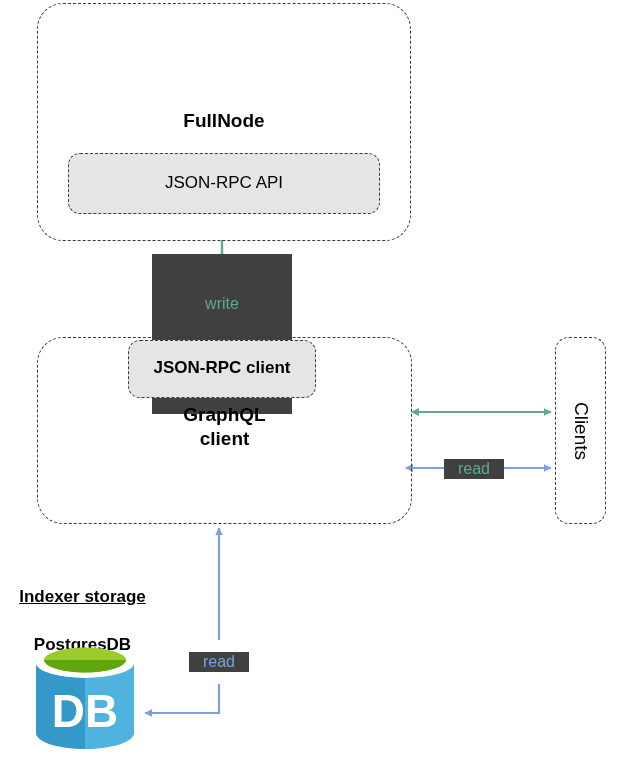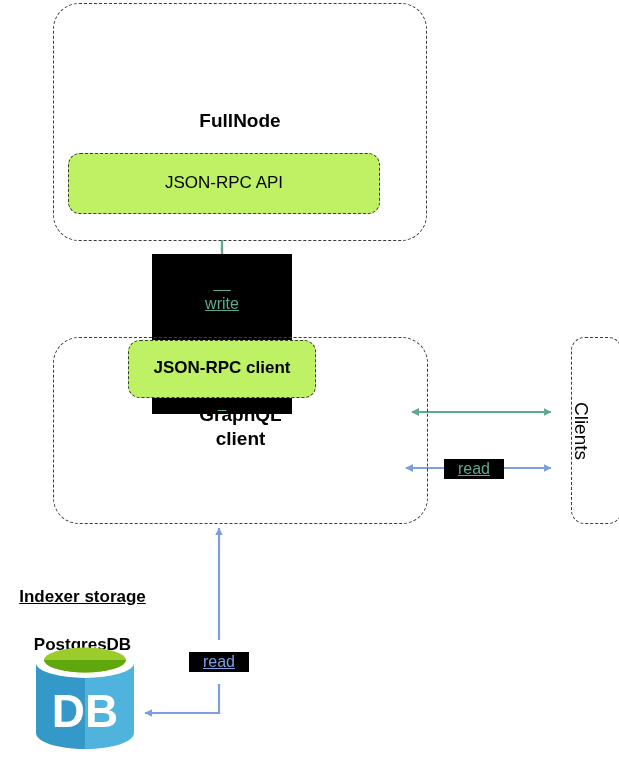--- a/index.html
+++ b/index.html
@@ -21,26 +21,25 @@
 
   
   .dbox {
     position: absolute;
     box-sizing: border-box;
     border: 1.6px dashed #3a3a3a;
     background: transparent;
   }
   .dbox-outer {
     border-radius: 26px;
-    margin-left: 16px;
   }
   .dbox-inner {
     border-radius: 12px;
     border-width: 1.4px;
-    background: #bef264;
+    background: #e5e5e5;
   }
 
   
   .lbl {
     position: absolute;
     color: #000000;
     line-height: 1.22;
     white-space: pre;
   }
   .lbl-bold {
@@ -81,21 +80,21 @@
   
   .alabel {
     position: absolute;
     font-size: 16px;
     white-space: pre;
     text-align: center;
     line-height: 1.25;
   }
   .alabel.teal { color: #5fa98f; }
   .alabel.blue { color: #7d9fe0; }
-  .alabel.bg   { background: #000000; text-decoration: underline; }
+  .alabel.bg   { background: #404040; }
 
   
   #arrows {
     position: absolute;
     left: 0; top: 0;
     width: 619px; height: 767px;
     pointer-events: none;
   }
 
   

